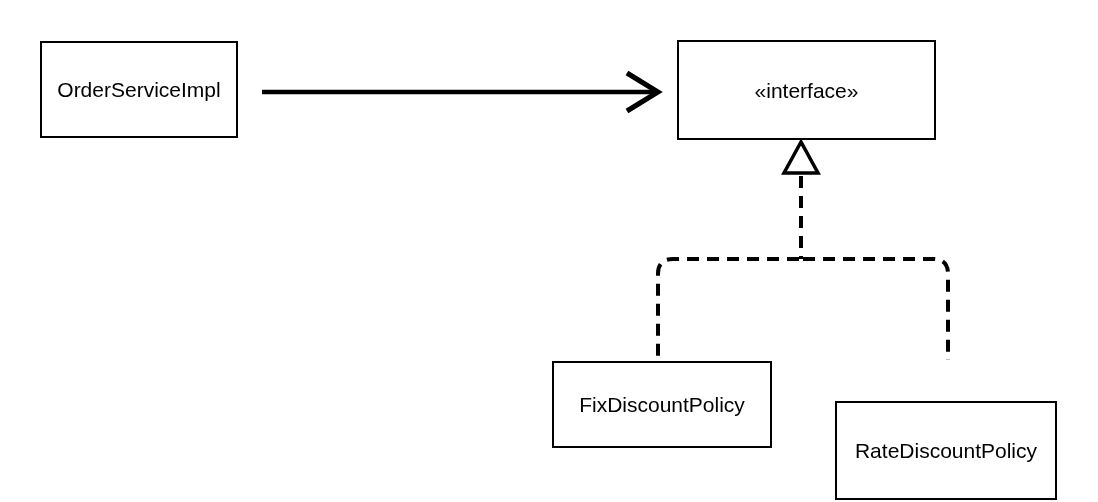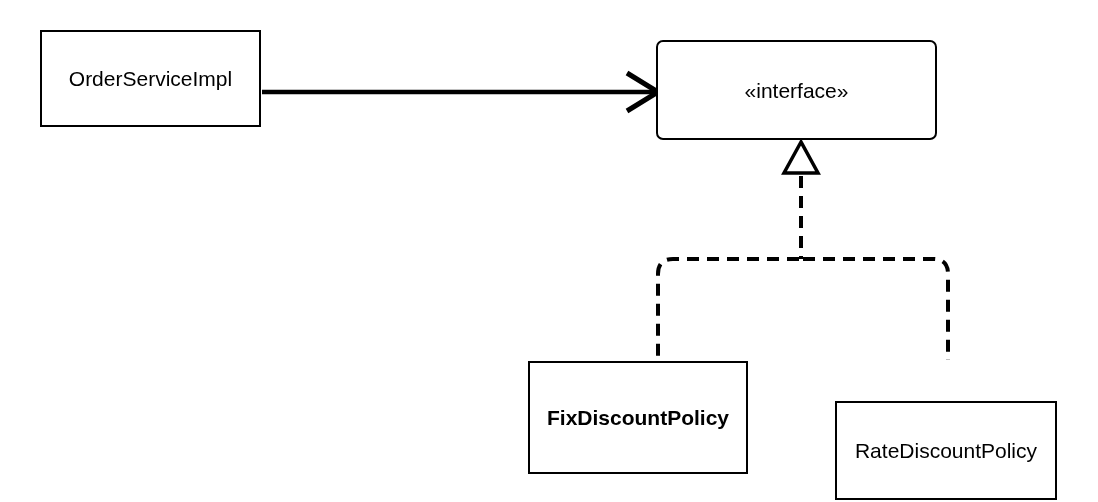--- a/index.html
+++ b/index.html
@@ -29,23 +29,23 @@
     background: #ffffff;
     display: flex;
     flex-direction: column;
     align-items: center;
     justify-content: center;
     text-align: center;
     color: #000000;
     font-size: 21px;
     line-height: 27px;
   }
-  .box-order   { left: 40px;  top: 30px;  width: 221px; height: 97px;  }
-  .box-iface   { left: 656px; top: 40px;  width: 281px; height: 100px; border-radius: 7px; }
-  .box-fix     { left: 528px; top: 361px; width: 220px; height: 113px; font-weight: bold;  }
+  .box-order   { left: 40px;  top: 41px;  width: 198px; height: 97px;  }
+  .box-iface   { left: 677px; top: 40px;  width: 259px; height: 100px; }
+  .box-fix     { left: 552px; top: 361px; width: 220px; height: 87px;  }
   .box-rate    { left: 835px; top: 361px; width: 222px; height: 99px; margin-top: 40px;  }
   .stereotype  { font-weight: 400; }
   .iface-name  { font-weight: 700; }
 </style>
 </head>
 <body>
 
 <div class="canvas">
 
   <svg class="connectors" viewBox="0 0 1098 502" xmlns="http://www.w3.org/2000/svg">

